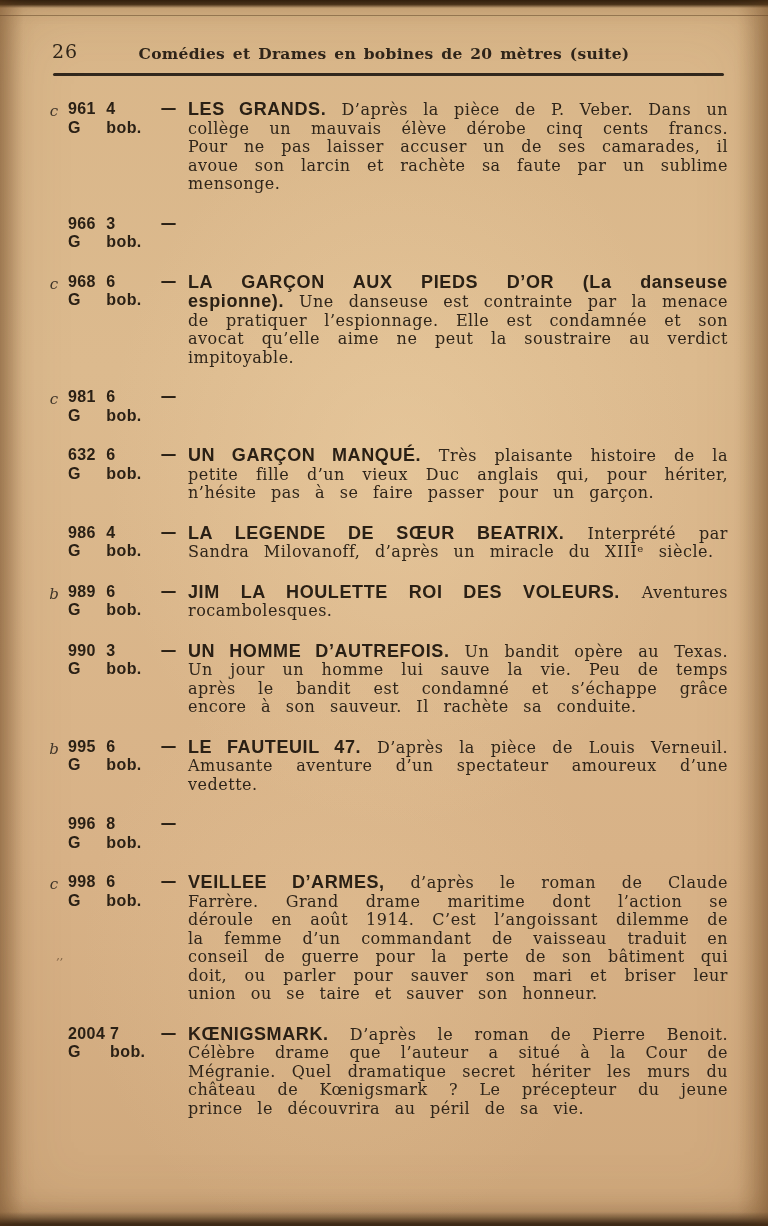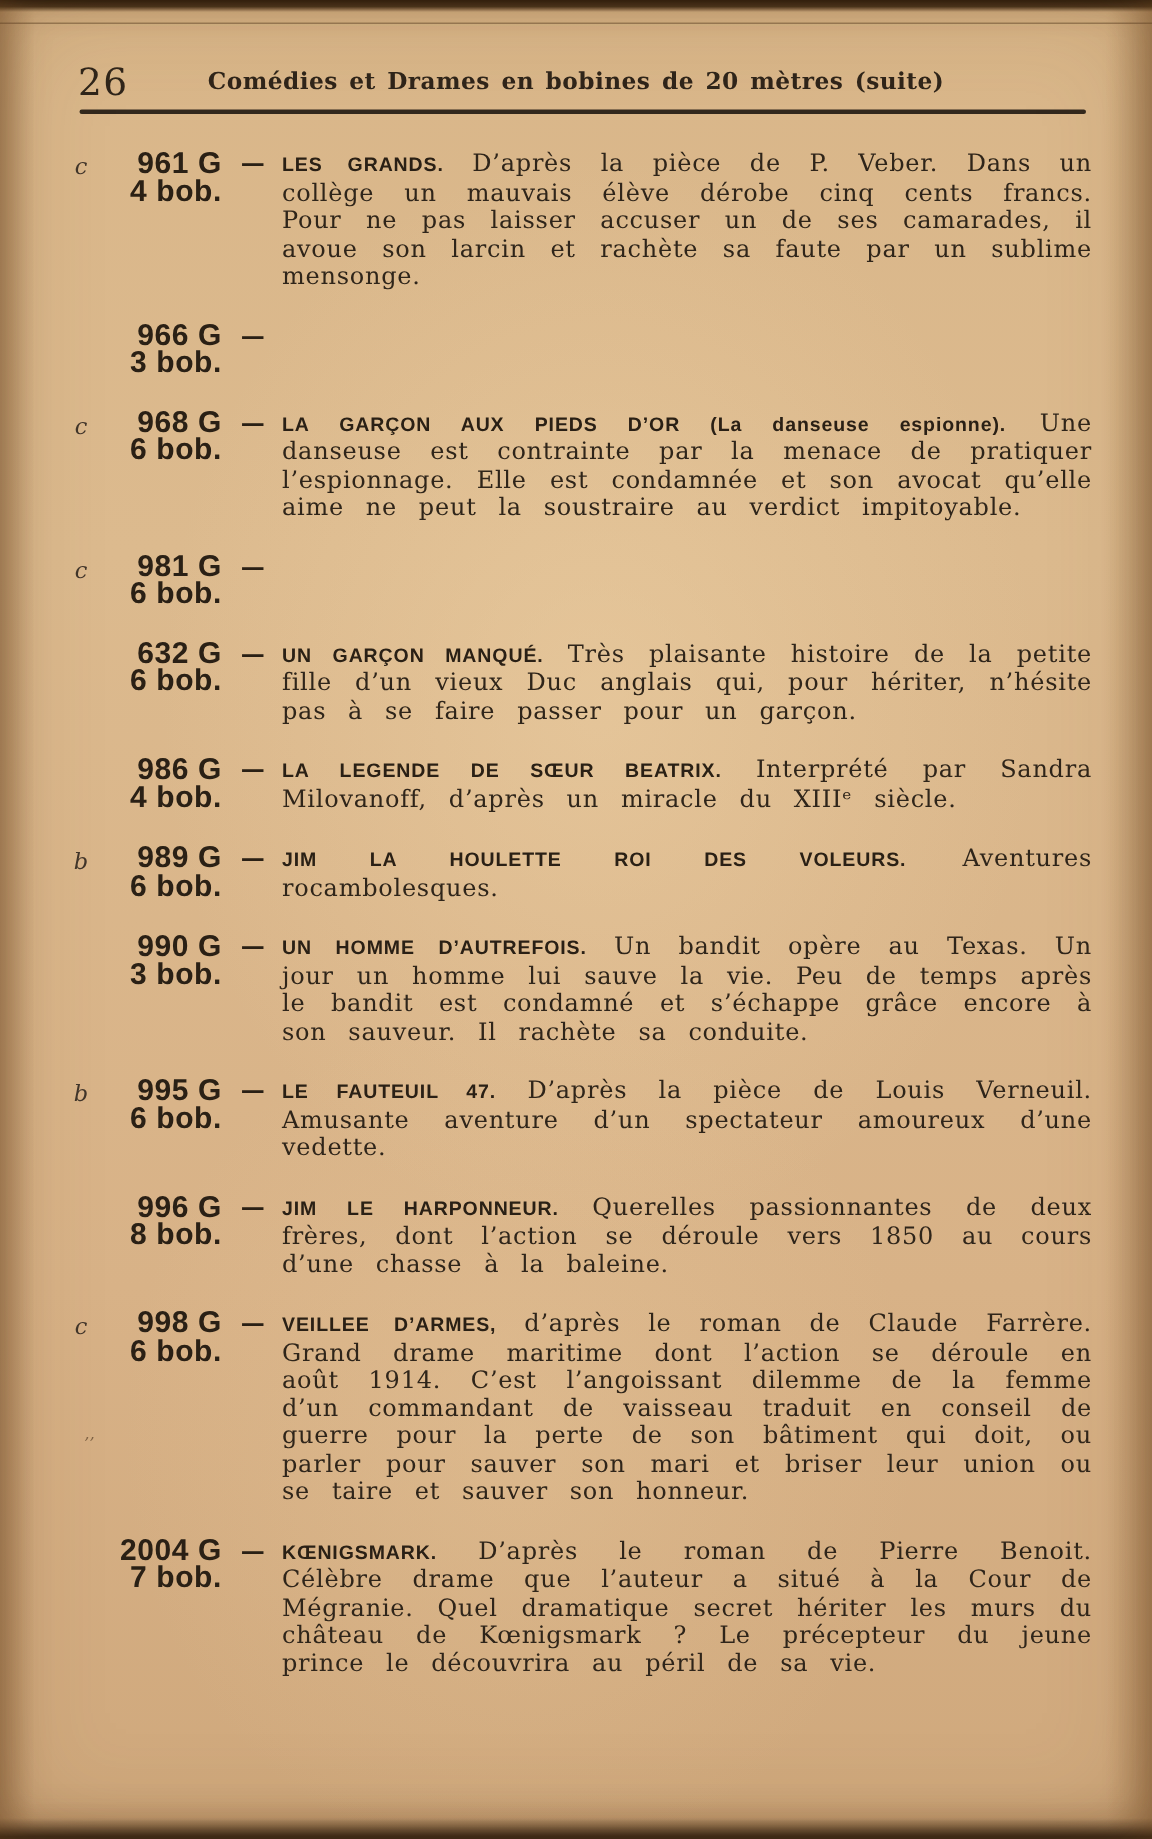--- a/index.html
+++ b/index.html
@@ -27,21 +27,21 @@
   .edge-top{position:absolute;top:0;left:0;right:0;height:8px;
     background:linear-gradient(#1d1309, #42301b 55%, rgba(66,48,27,0));}
   .edge-line{position:absolute;top:15px;left:0;right:0;height:1px;
     background:rgba(104,77,48,.55);}
   .edge-bottom{position:absolute;bottom:0;left:0;right:0;height:14px;
     background:linear-gradient(rgba(40,30,20,0), rgba(45,34,22,.4) 40%, #241b12 88%);}
 
   .header{position:relative;height:86px;}
   .pagenum{
     position:absolute;left:52px;top:40px;
-    font-size:25px;letter-spacing:1px;text-align:center;
+    font-size:19px;letter-spacing:1px;text-align:center;
   }
   .htitle{
     position:absolute;left:0;right:0;top:44px;
     text-align:center;font-weight:700;font-size:15.5px;
     letter-spacing:.3px;word-spacing:2px;
   }
   .rule{position:absolute;left:53px;right:44px;top:73px;height:3px;
     background:#32281d;border-radius:2px;}
 
   .entries{margin-top:14px;}
@@ -49,40 +49,40 @@
     display:flex;align-items:flex-start;
     padding:0 40px;
     margin-bottom:21px;
   }
   .col-marker{
     width:28px;flex:none;text-align:center;
     font-style:italic;font-size:15px;color:#40352a;
     padding-top:2px;
   }
   .col-code{
-    width:80px;flex:none;display:flex;flex-direction:column;
-    align-items:flex-end;
+    width:80px;flex:none;display:flex;flex-direction:row;
+    align-items:flex-start;
     font-family:"Liberation Sans","DejaVu Sans",sans-serif;
-    font-weight:700;font-size:20px;line-height:18.5px;
+    font-weight:700;font-size:16px;line-height:18.5px;
     letter-spacing:.4px;color:#2a2015;
   }
   .col-dash{
     width:40px;flex:none;text-align:center;
     font-size:16px;line-height:18.5px;font-weight:700;
     letter-spacing:-1px;color:#2a2015;
   }
   .col-text{
     flex:1;margin:0;
     font-size:16px;line-height:18.5px;
     letter-spacing:.5px;word-spacing:9px;
     text-align:justify;
   }
   .title{
     font-family:"Liberation Sans","DejaVu Sans",sans-serif;
-    font-weight:700;font-size:13px;
+    font-weight:700;font-size:18px;
     letter-spacing:.6px;word-spacing:8px;color:#2a2015;
   }
   .stray{
     position:absolute;left:56px;top:956px;
     font-size:11px;color:rgba(70,48,26,.6);font-style:italic;
   }
 </style>
 </head>
 <body>
 
@@ -206,24 +206,20 @@
     </p>
   </div>
 
   <div class="entry">
     <span class="col-marker"></span>
     <span class="col-code">
       <span>996 G</span>
       <span>8 bob.</span>
     </span>
     <span class="col-dash">—</span>
-    <p class="col-text">
-      <span class="title">JIM LE HARPONNEUR.</span>
-      <span class="desc">Querelles passionnantes de deux frères, dont l’action se déroule vers 1850 au cours d’une chasse à la baleine.</span>
-    </p>
   </div>
 
   <div class="entry">
     <span class="col-marker">c</span>
     <span class="col-code">
       <span>998 G</span>
       <span>6 bob.</span>
     </span>
     <span class="col-dash">—</span>
     <p class="col-text">

